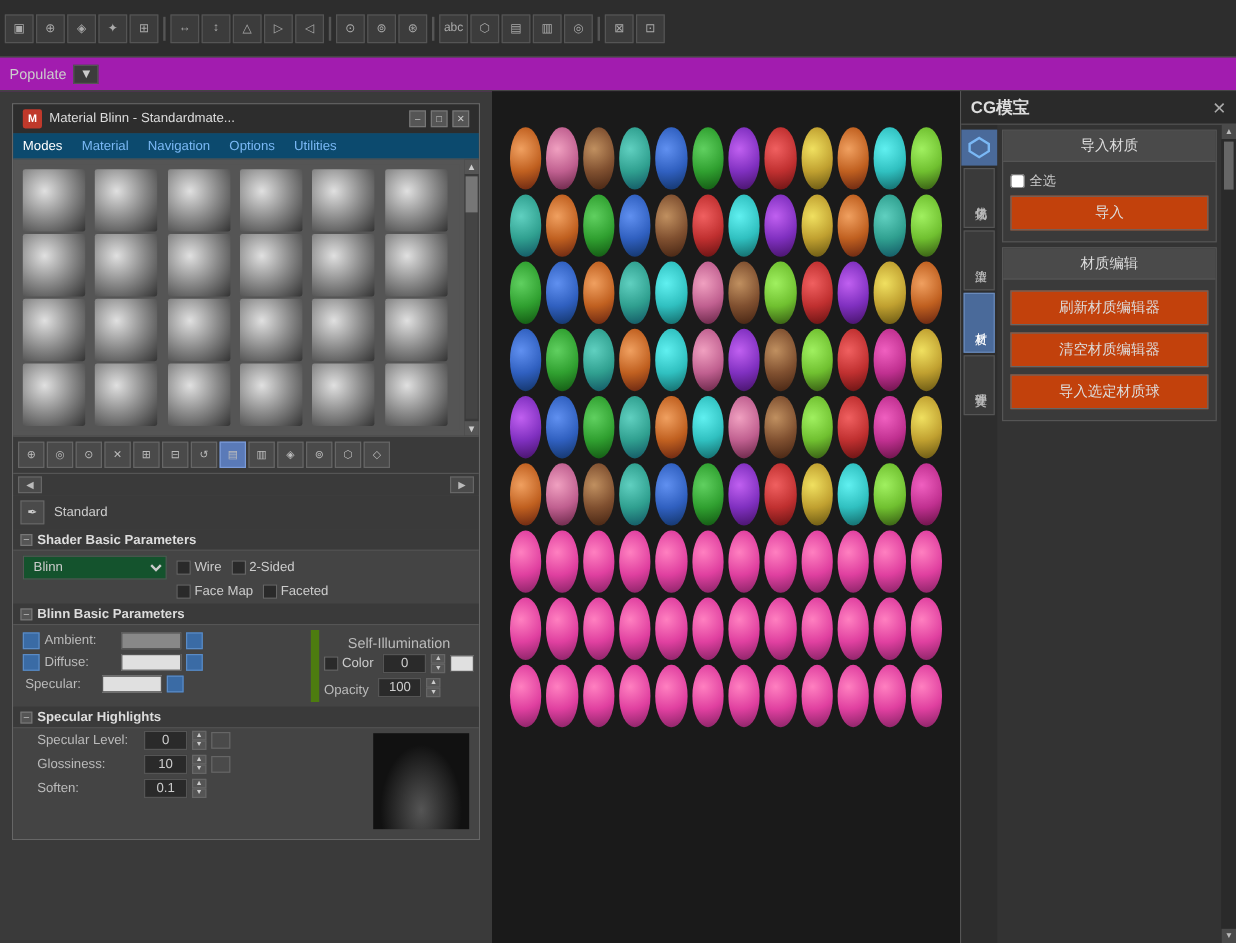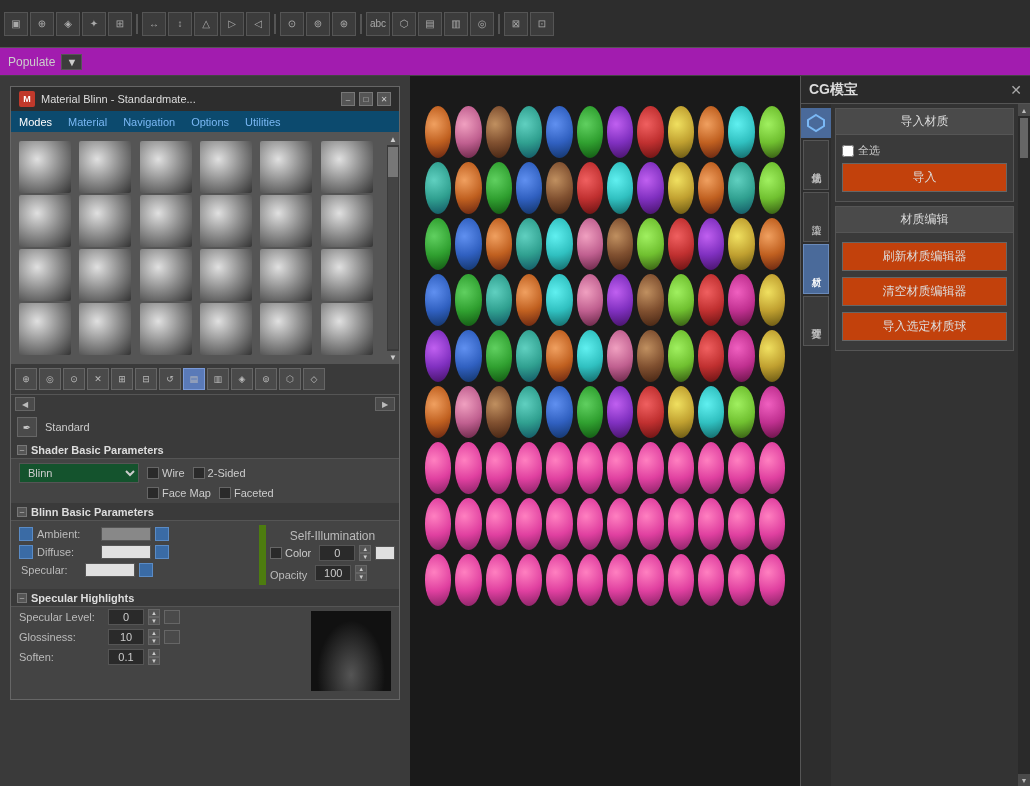--- a/index.html
+++ b/index.html
@@ -395,20 +395,21 @@
     #specular-section {
       background: #444;
       padding: 0 0 4px 0;
     }
     .spec-row {
       display: flex;
       align-items: center;
       padding: 2px 8px;
       gap: 4px;
       font-size: 11px;
+      margin-left: 12px;
     }
     .spec-label {
       color: #bbb;
       width: 85px;
     }
     .spec-input {
       width: 36px;
       background: #2a2a2a;
       border: 1px solid #555;
       color: #ccc;

